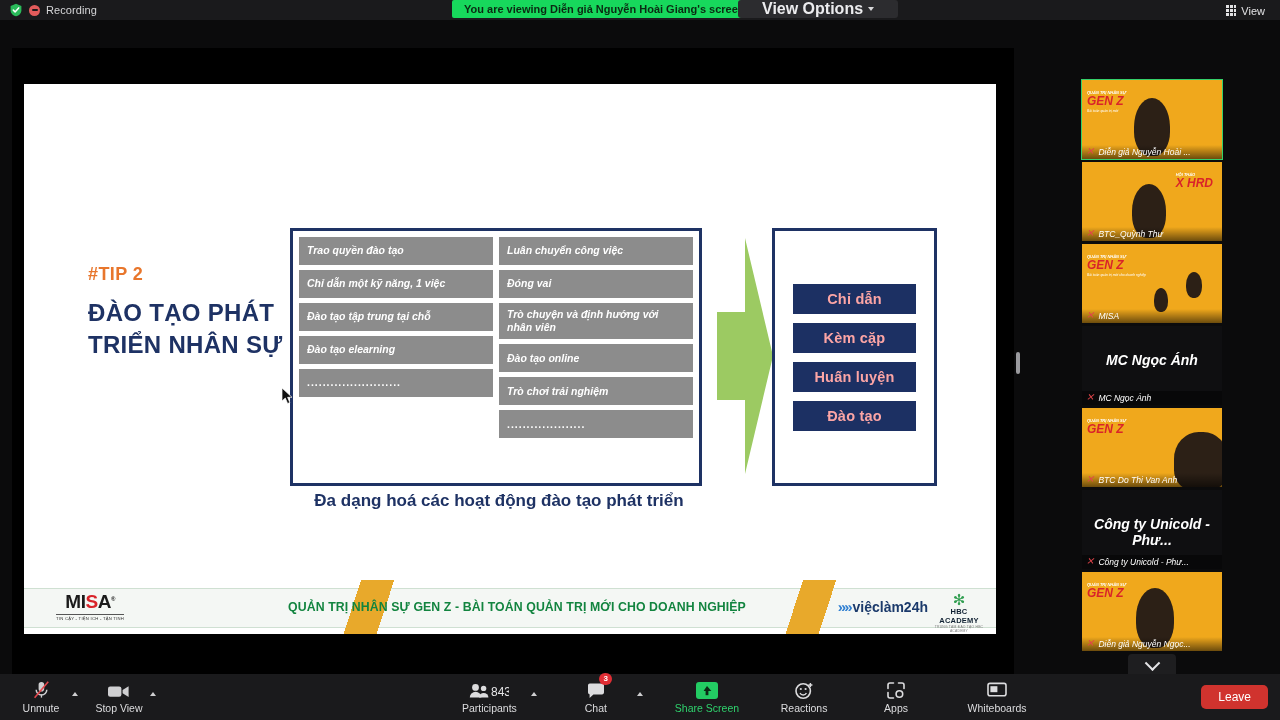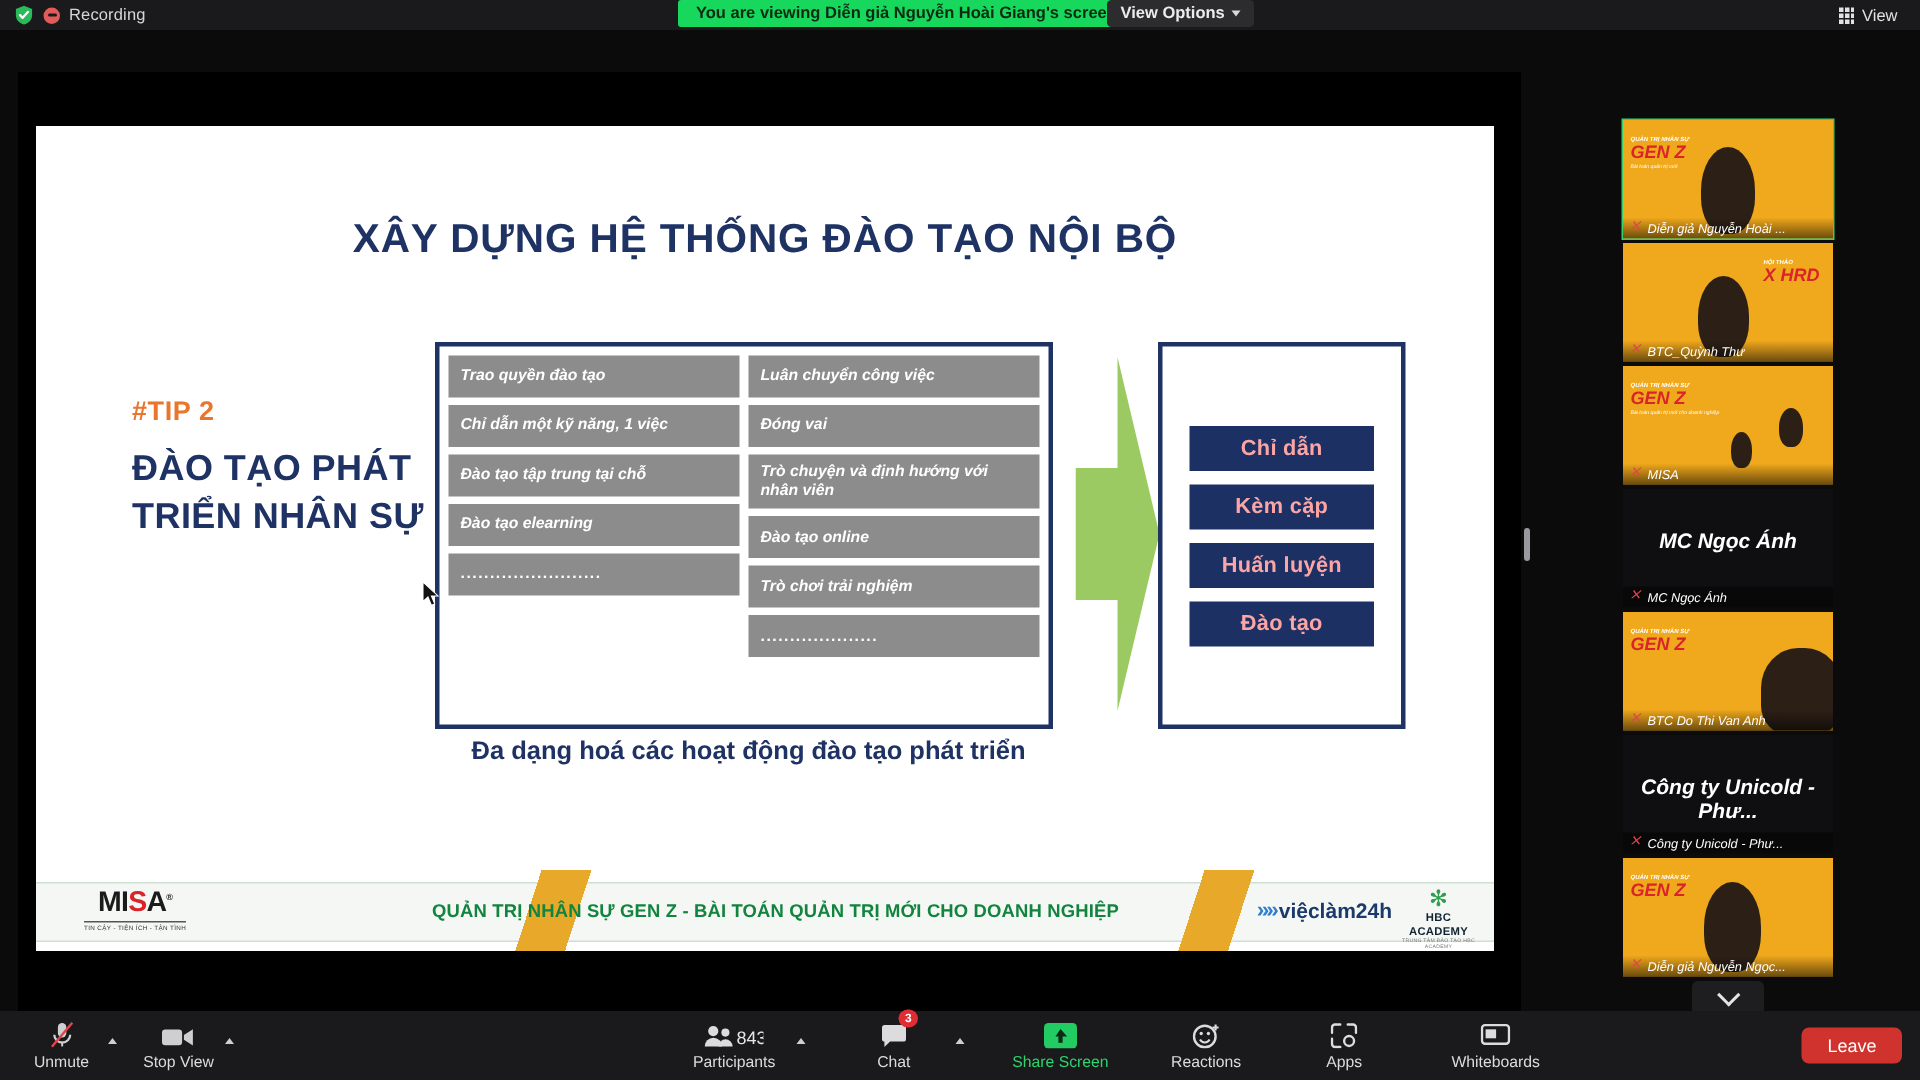--- a/index.html
+++ b/index.html
@@ -33,22 +33,22 @@
   .share-banner {
     position: absolute; left: 452px; top: 0px; height: 18px;
     background: #17d85c; color: #0b2a13;
     font-size: 11px; font-weight: bold;
     display: flex; align-items: center; padding: 0 12px;
     border-radius: 2px;
   }
   .view-options {
     position: absolute; left: 738px; top: 0px; height: 18px;
     display: flex; align-items: center; gap: 5px;
-    background: #2c2c2f; border-radius: 3px; padding: 0 9px;
-    color: #ececee; font-size: 11px; font-weight: bold;
+    background: #2c2c2f; border-radius: 3px; padding: 0 24px;
+    color: #ececee; font-size: 16px; font-weight: bold;
   }
   .caret-dn {
     width: 0; height: 0; border-left: 3.5px solid transparent;
     border-right: 3.5px solid transparent; border-top: 4px solid #d8d8da;
   }
   .view-btn {
     position: absolute; right: 8px; top: 2px; height: 17px;
     display: flex; align-items: center; gap: 5px;
     color: #e2e2e4; font-size: 11px; padding: 0 7px; border-radius: 3px;
   }
@@ -294,21 +294,20 @@
         <i></i>
         <i></i>
     </span>
     <span>View</span>
   </div>
 </div>
 
 <div class="stage">
   <div class="slide">
 
-    <div class="slide-title">XÂY DỰNG HỆ THỐNG ĐÀO TẠO NỘI BỘ</div>
 
     <div class="tip-block">
       <div class="tip-num">#TIP 2</div>
       <div class="tip-head">ĐÀO TẠO PHÁT TRIỂN NHÂN SỰ</div>
     </div>
 
     <div class="grey-panel">
       <div class="grey-col">
         <div class="grey-box">Trao quyền đào tạo</div>
         <div class="grey-box">Chỉ dẫn một kỹ năng, 1 việc</div>

